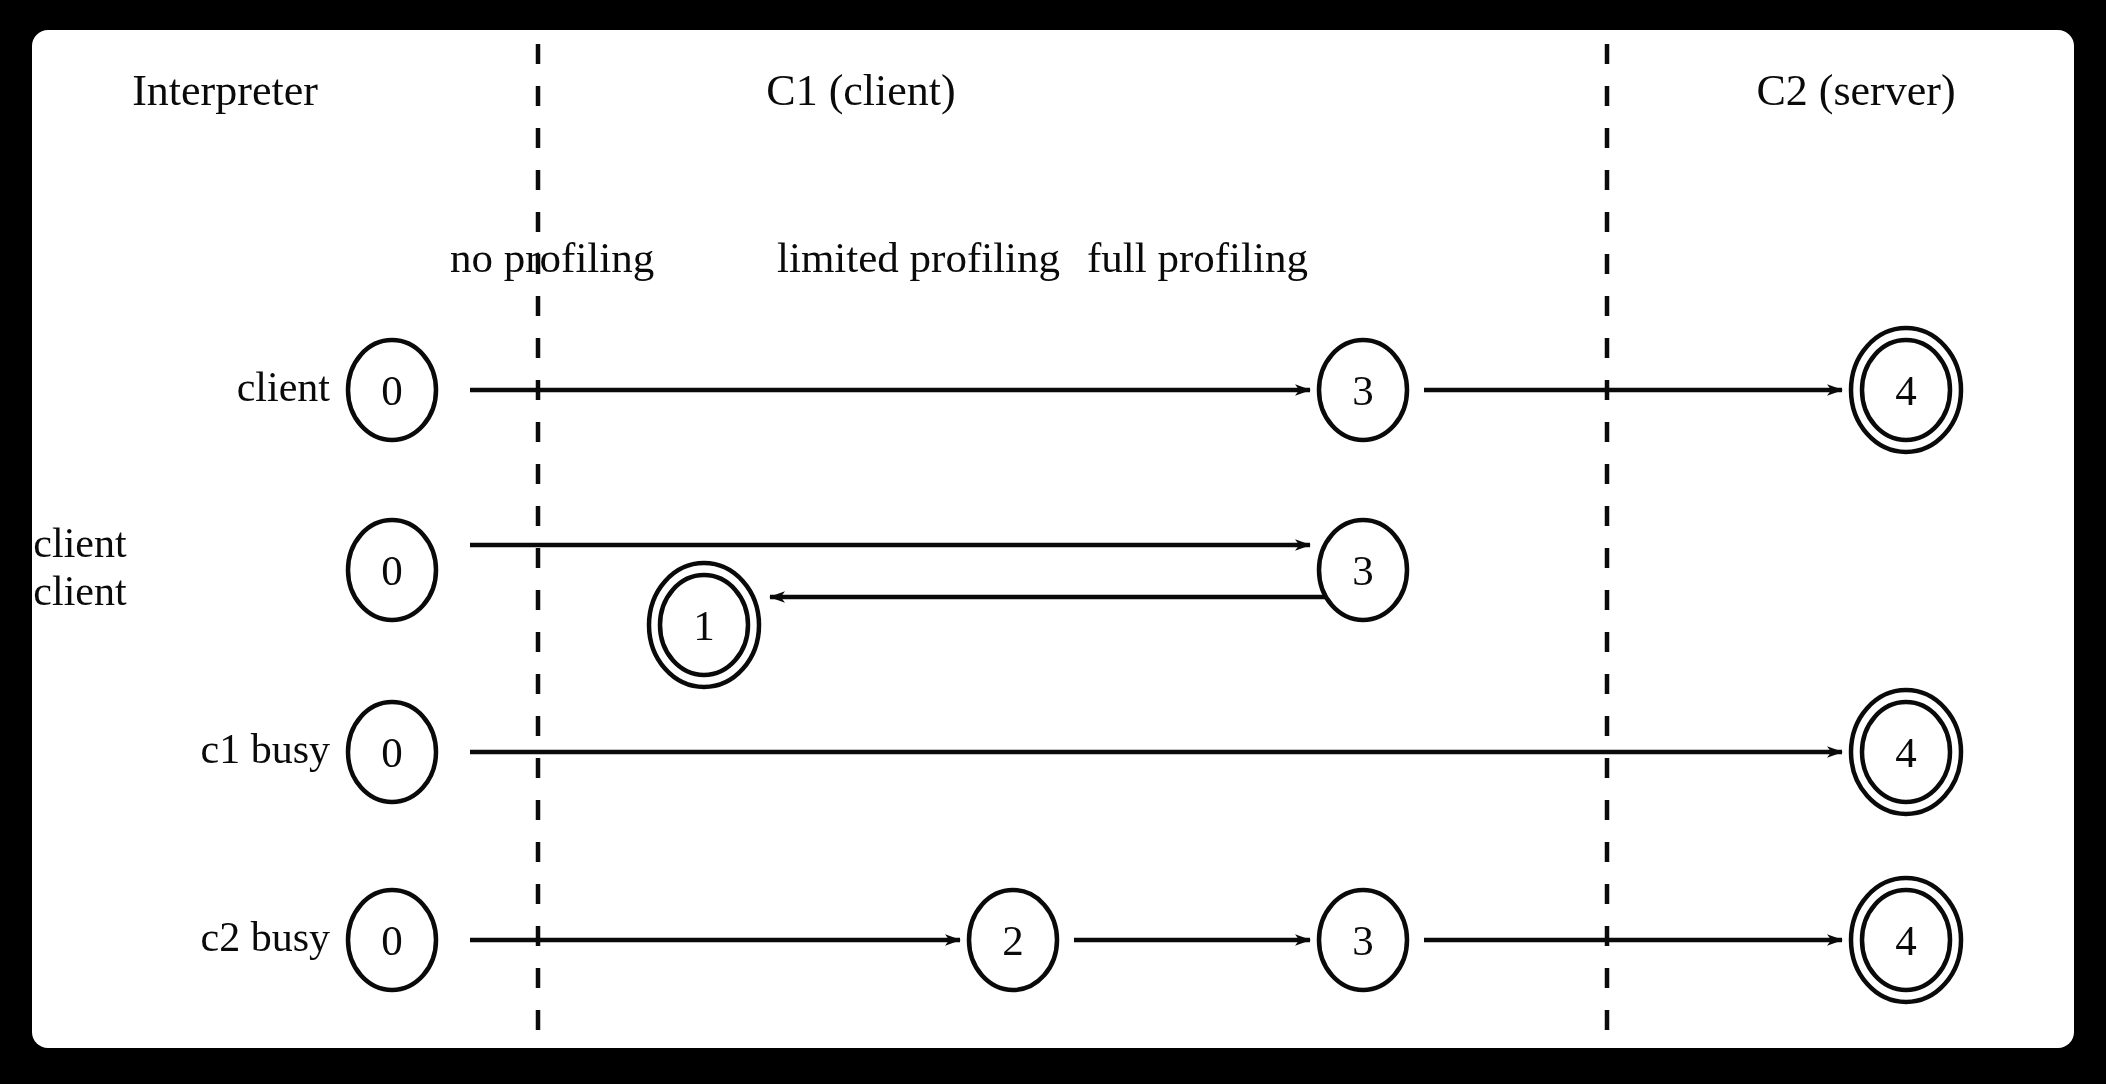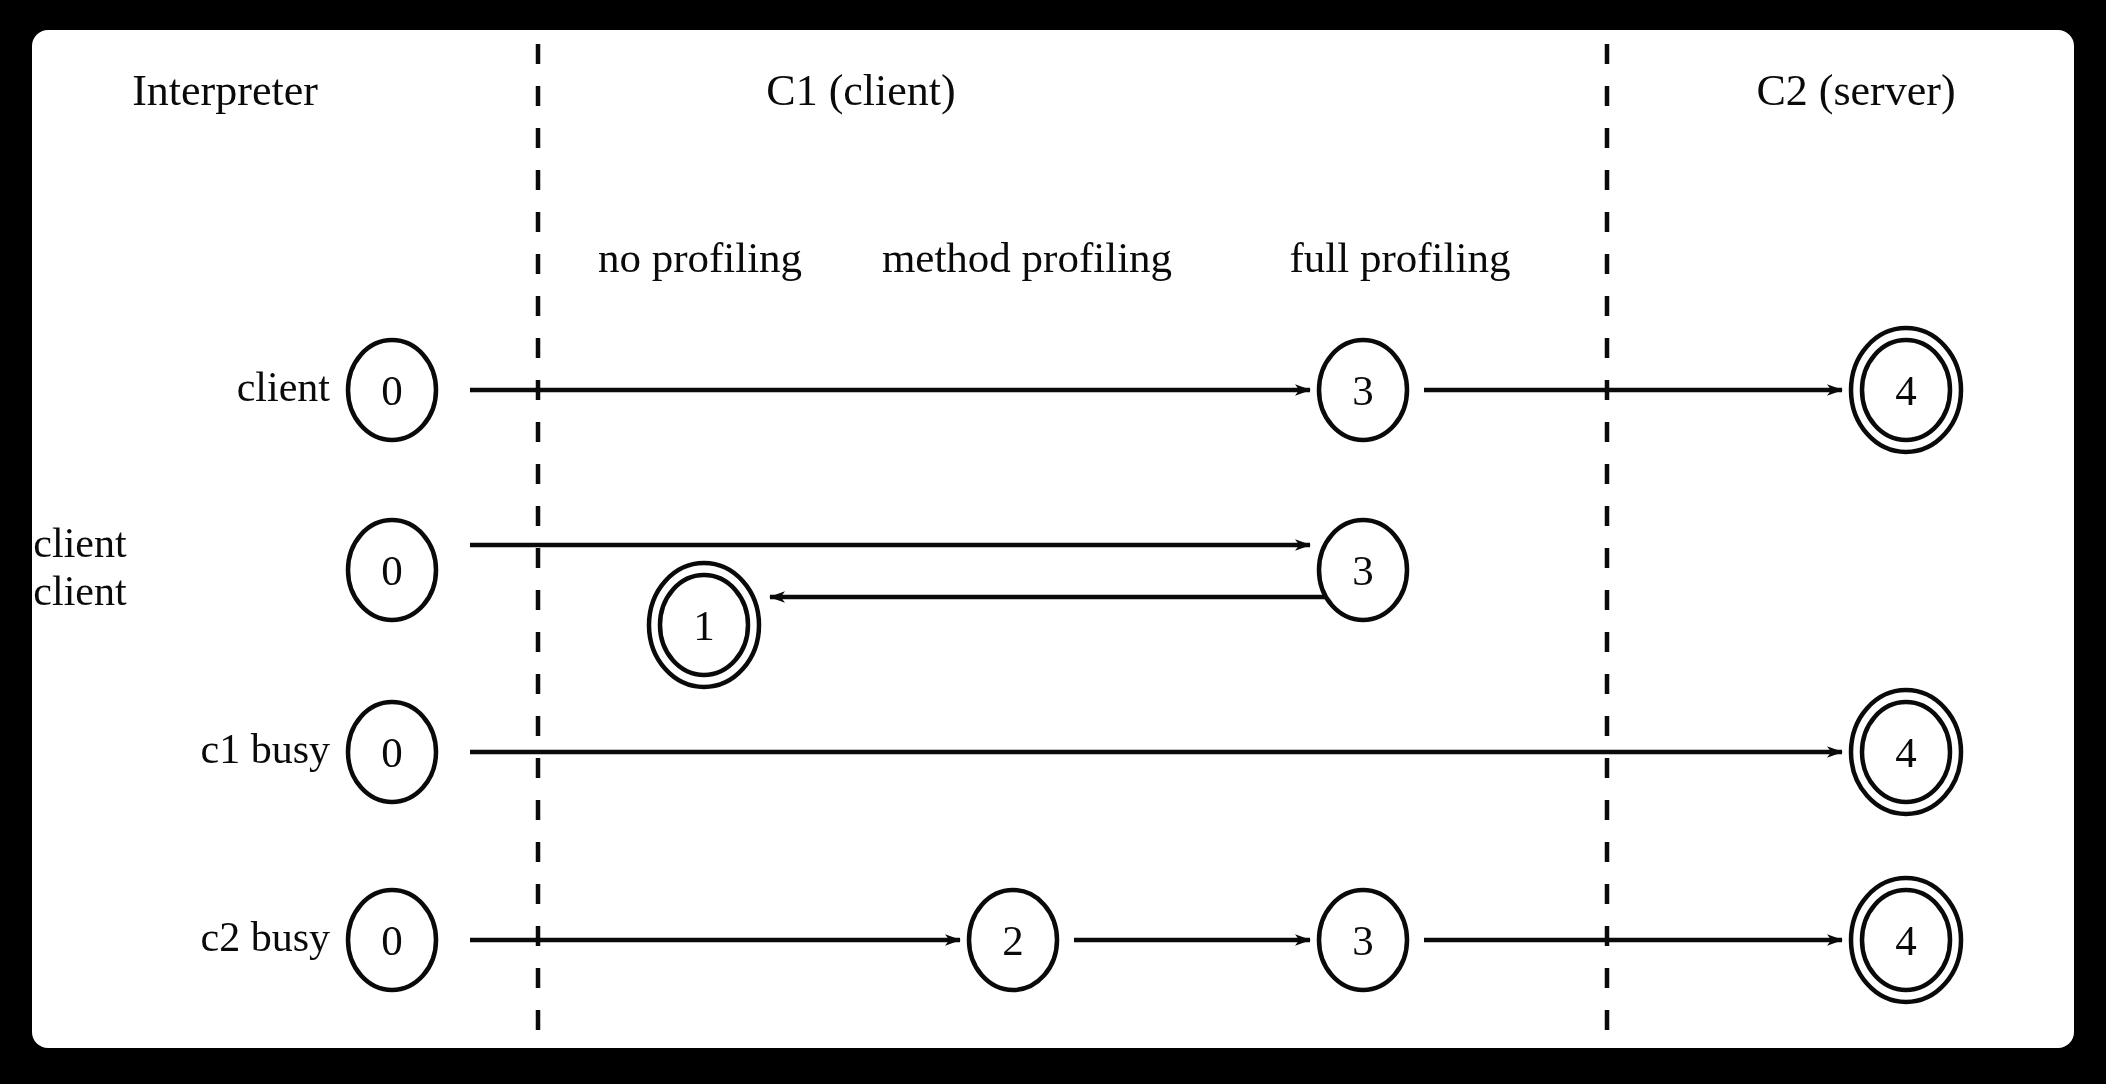--- a/index.html
+++ b/index.html
@@ -39,21 +39,21 @@
     color: #0a0a0a;
     white-space: pre;
     line-height: 1.08;
   }
   .col-header {
     font-size: 44px;
     text-align: center;
   }
   .profile-label {
     font-size: 43px;
-    text-align: center;
+    text-align: left;
   }
   .row-label {
     font-size: 42px;
     text-align: right;
   }
   .row-label.two-line {
     text-align: center;
     line-height: 1.14;
   }
   .node-num {
@@ -136,22 +136,22 @@
           <ellipse cx="1906" cy="940" rx="44" ry="50" fill="#ffffff" stroke="#0a0a0a" stroke-width="4.5"></ellipse>
         </g>
       </g>
   </svg>
 
   <div id="text-layer">
       <div class="lbl col-header" style="left: -75px; top: 67px; width: 600px;">Interpreter</div>
       <div class="lbl col-header" style="left: 561px; top: 67px; width: 600px;">C1 (client)</div>
       <div class="lbl col-header" style="left: 1556px; top: 67px; width: 600px;">C2 (server)</div>
       <div class="lbl profile-label" style="left: 450px; top: 235px; width: 500px;">no profiling</div>
-      <div class="lbl profile-label" style="left: 777px; top: 235px; width: 500px;">method profiling</div>
-      <div class="lbl profile-label" style="left: 1150px; top: 235px; width: 500px;">full profiling</div>
+      <div class="lbl profile-label" style="left: 777px; top: 235px; width: 500px;">limited profiling</div>
+      <div class="lbl profile-label" style="left: 1087px; top: 235px; width: 500px;">full profiling</div>
       <div class="lbl row-label" style="left: -170px; width: 500px; top: 365px;"><span>client</span></div>
       <div class="lbl row-label two-line" style="left: -170px; width: 500px; top: 520px;"><span>client</span><br><span>client</span></div>
       <div class="lbl row-label" style="left: -170px; width: 500px; top: 727px;"><span>c1 busy</span></div>
       <div class="lbl row-label" style="left: -170px; width: 500px; top: 915px;"><span>c2 busy</span></div>
       <div class="node-num" style="left: 392px; top: 390px;">0</div>
       <div class="node-num" style="left: 1363px; top: 390px;">3</div>
       <div class="node-num" style="left: 1906px; top: 390px;">4</div>
       <div class="node-num" style="left: 392px; top: 570px;">0</div>
       <div class="node-num" style="left: 1363px; top: 570px;">3</div>
       <div class="node-num" style="left: 704px; top: 625px;">1</div>

